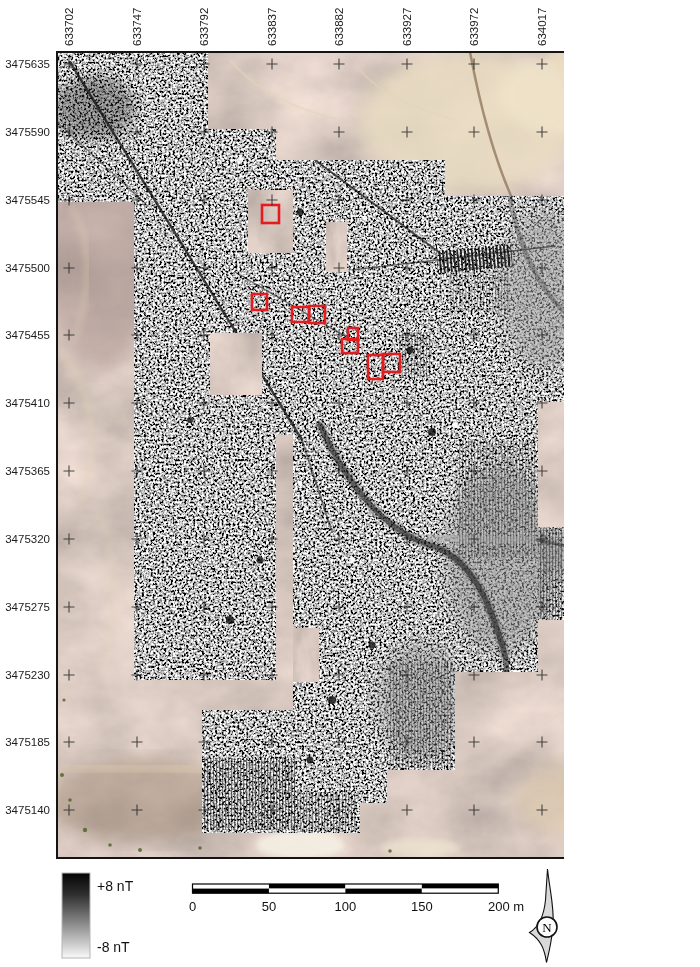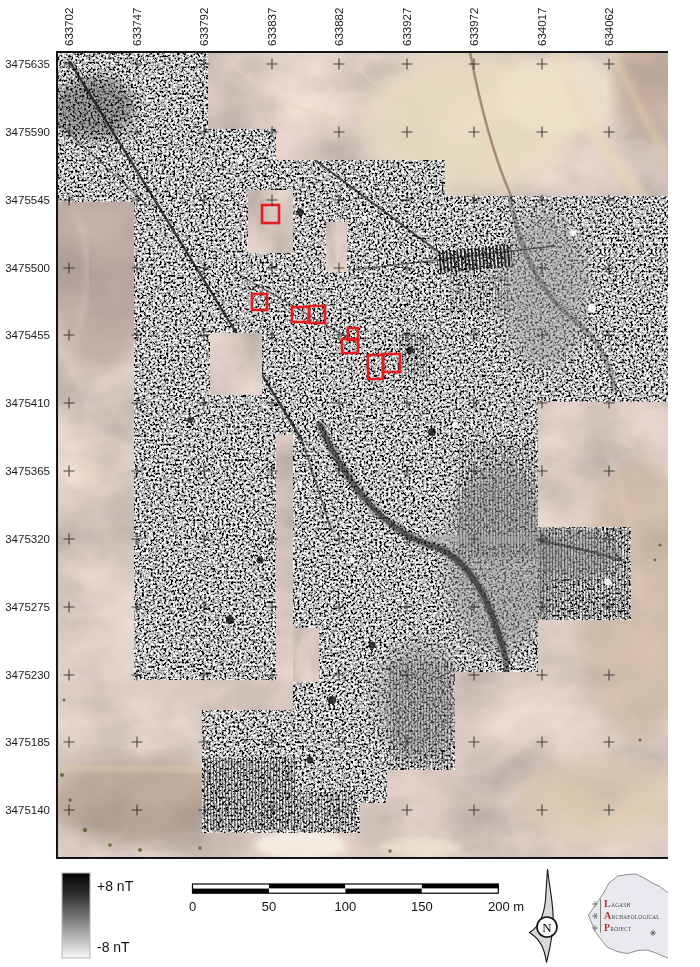--- a/index.html
+++ b/index.html
@@ -1,16 +1,16 @@
 <!DOCTYPE html>
 <html><head>
 <meta charset="utf-8">
 <style>
   html,body{margin:0;padding:0;background:#ffffff;}
-  .page{position:relative;width:668px;height:967px;background:#fff;overflow:hidden;
+  .page{position:relative;width:564px;height:967px;background:#fff;overflow:hidden;
         font-family:"Liberation Sans",sans-serif;}
   svg{display:block;}
   .ax{font-family:"Liberation Sans",sans-serif;font-size:11.5px;fill:#1c1c1c;}
   .sb{font-family:"Liberation Sans",sans-serif;font-size:13px;fill:#111;}
   .lg{font-family:"Liberation Sans",sans-serif;font-size:14px;fill:#111;}
   .north{font-family:"Liberation Serif",serif;font-size:13px;fill:#000;}
   .logoInit{font-family:"Liberation Serif",serif;font-size:10px;fill:#b5342c;font-weight:bold;}
   .logoRest{font-family:"Liberation Serif",serif;font-size:5.2px;fill:#3c3c4c;letter-spacing:0.3px;}
 </style>
 </head>

